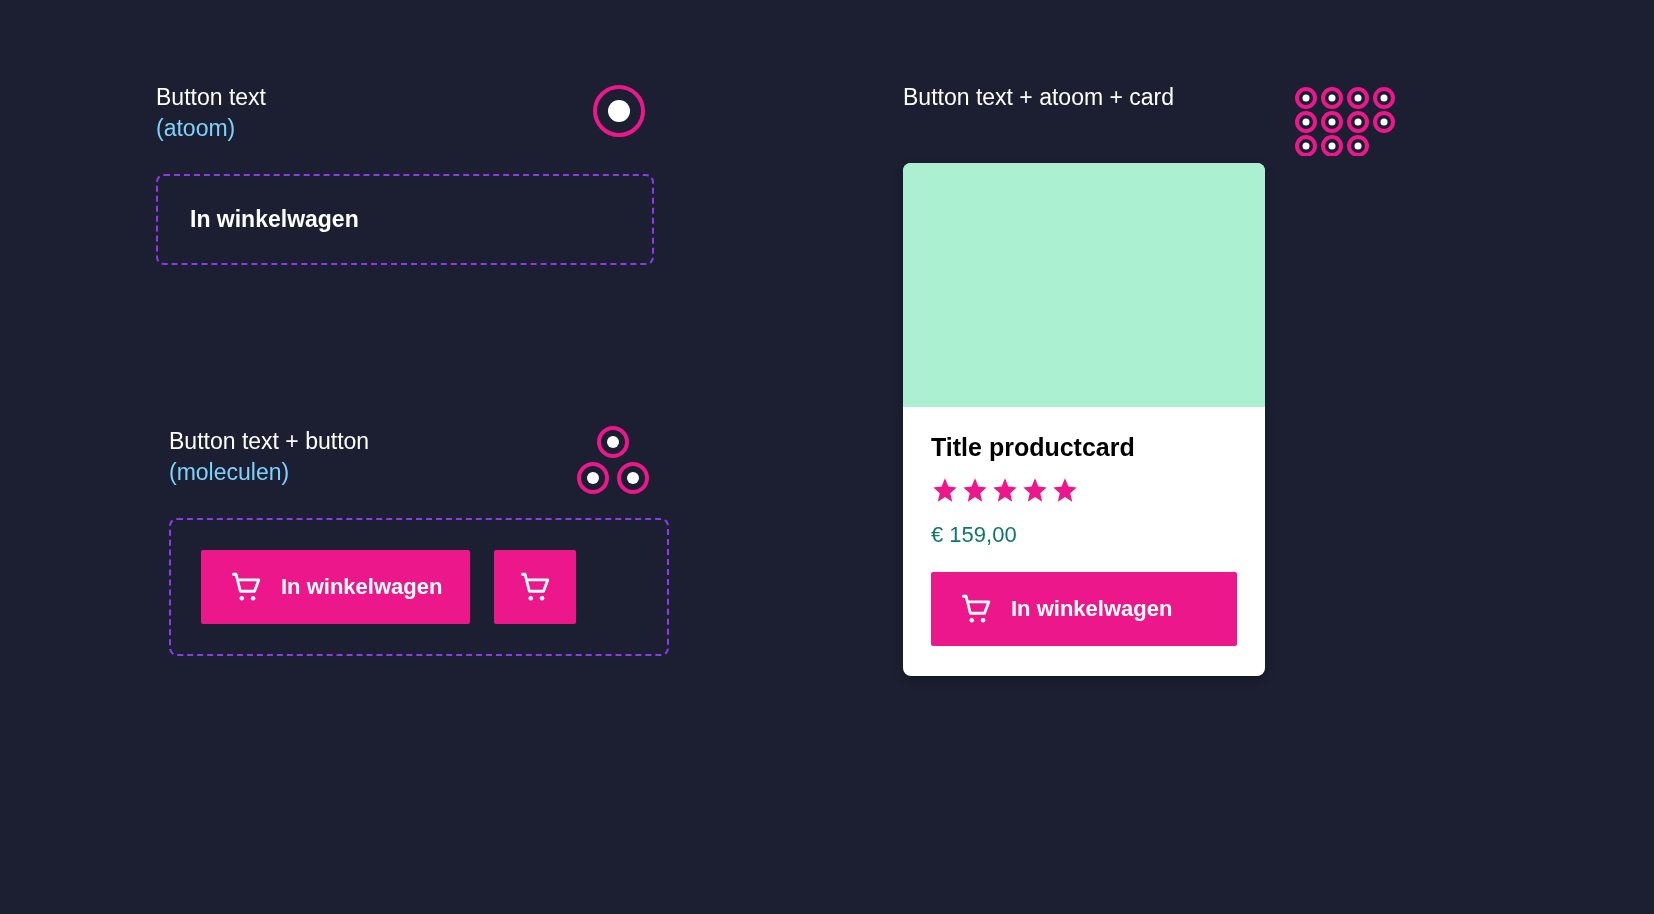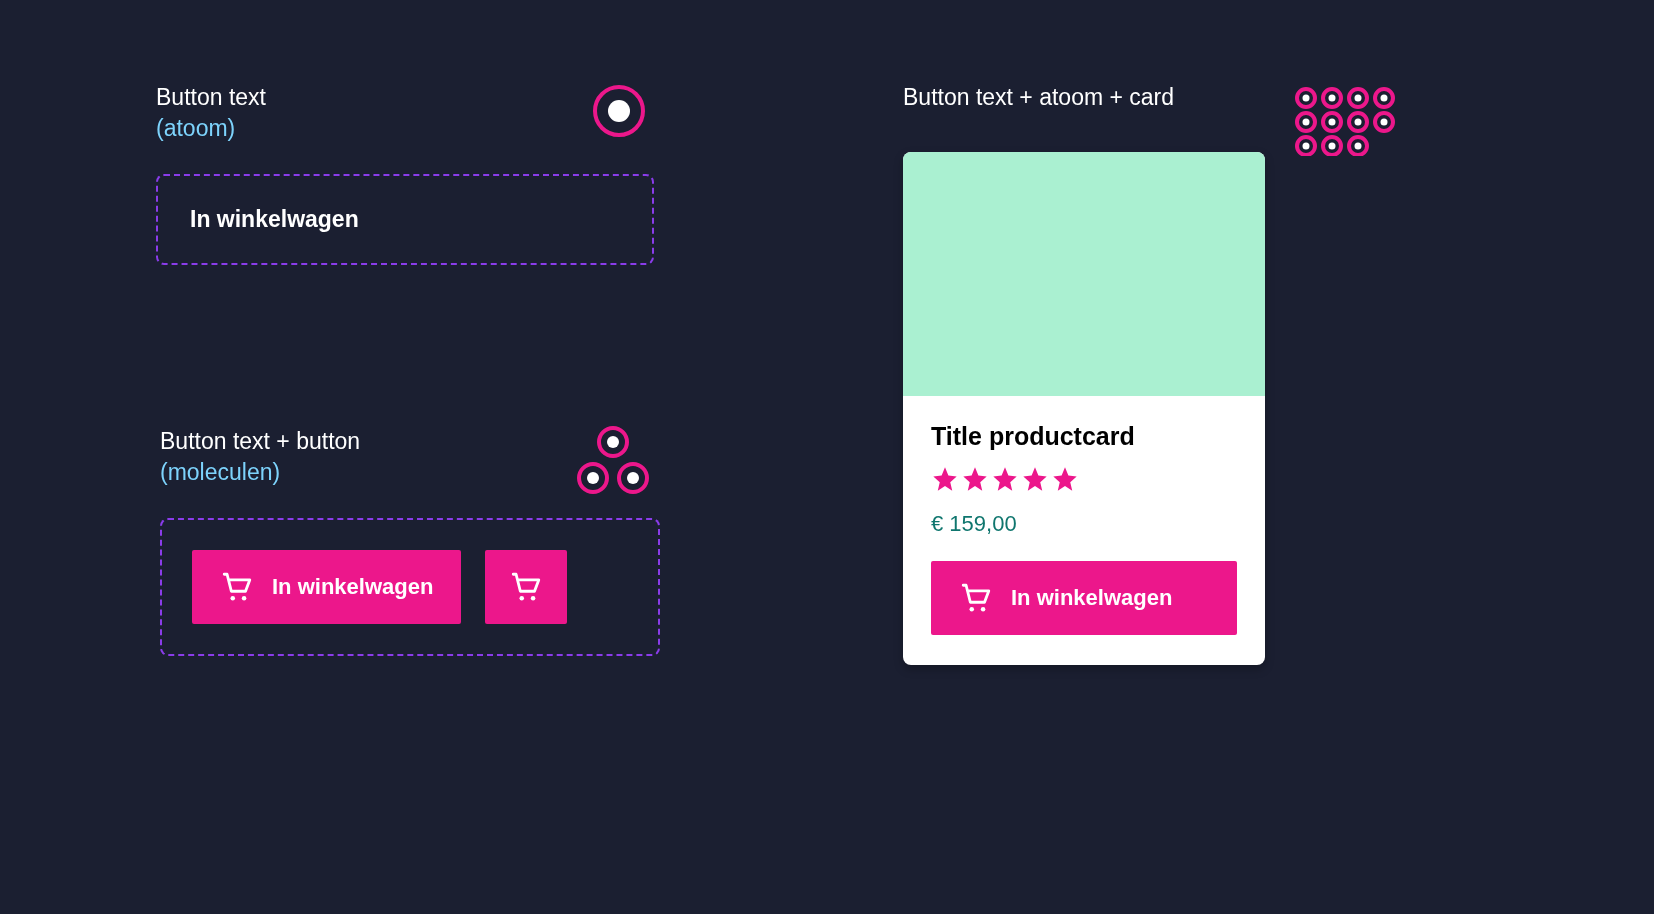--- a/index.html
+++ b/index.html
@@ -22,21 +22,21 @@
   .dashed-box {
     border: 2px dashed #8a3cea;
     border-radius: 8px;
     padding: 30px 32px;
     margin-top: 30px;
     width: 498px;
   }
   .dashed-box .txt { font-size: 23px; font-weight: 700; color: #ffffff; }
 
   
-  #mol-section { left: 160px; top: 426px; width: 520px; }
+  #mol-section { left: 169px; top: 426px; width: 520px; }
   #mol-icon { position: absolute; left: 573px; top: 424px; }
   .dashed-box2 {
     border: 2px dashed #8a3cea;
     border-radius: 8px;
     padding: 30px;
     margin-top: 30px;
     width: 500px;
     display: flex;
     gap: 24px;
     align-items: center;
@@ -57,21 +57,21 @@
   .btn.icon-only { padding: 20px 24px; }
   .cart-svg { width: 34px; height: 34px; flex-shrink:0; }
 
   
   #org-section { left: 903px; top: 82px; width: 520px; }
   #org-icon { position: absolute; left: 1292px; top: 86px; }
   .card {
     background: #ffffff;
     border-radius: 8px;
     width: 362px;
-    margin-top: 39px;
+    margin-top: 50px;
     overflow: hidden;
     box-shadow: 0 4px 10px rgba(0,0,0,0.25);
   }
   .card .img { background: #aaf0d1; height: 244px; width: 100%; }
   .card .body { padding: 26px 28px 30px; }
   .card .prod-title { color: #000; font-size: 25px; font-weight: 800; }
   .stars { margin-top: 14px; display: flex; gap: 2px; }
   .star-svg { width: 28px; height: 28px; }
   .price { color: #0f766e; font-size: 22px; margin-top: 18px; }
   .card .btn { width: 100%; margin-top: 24px; justify-content: flex-start; }

